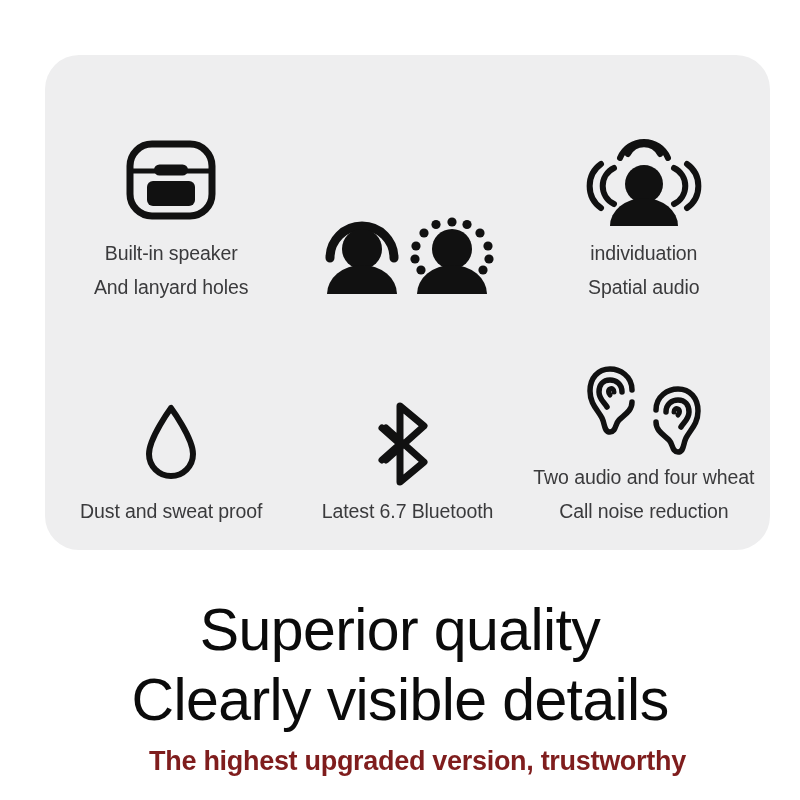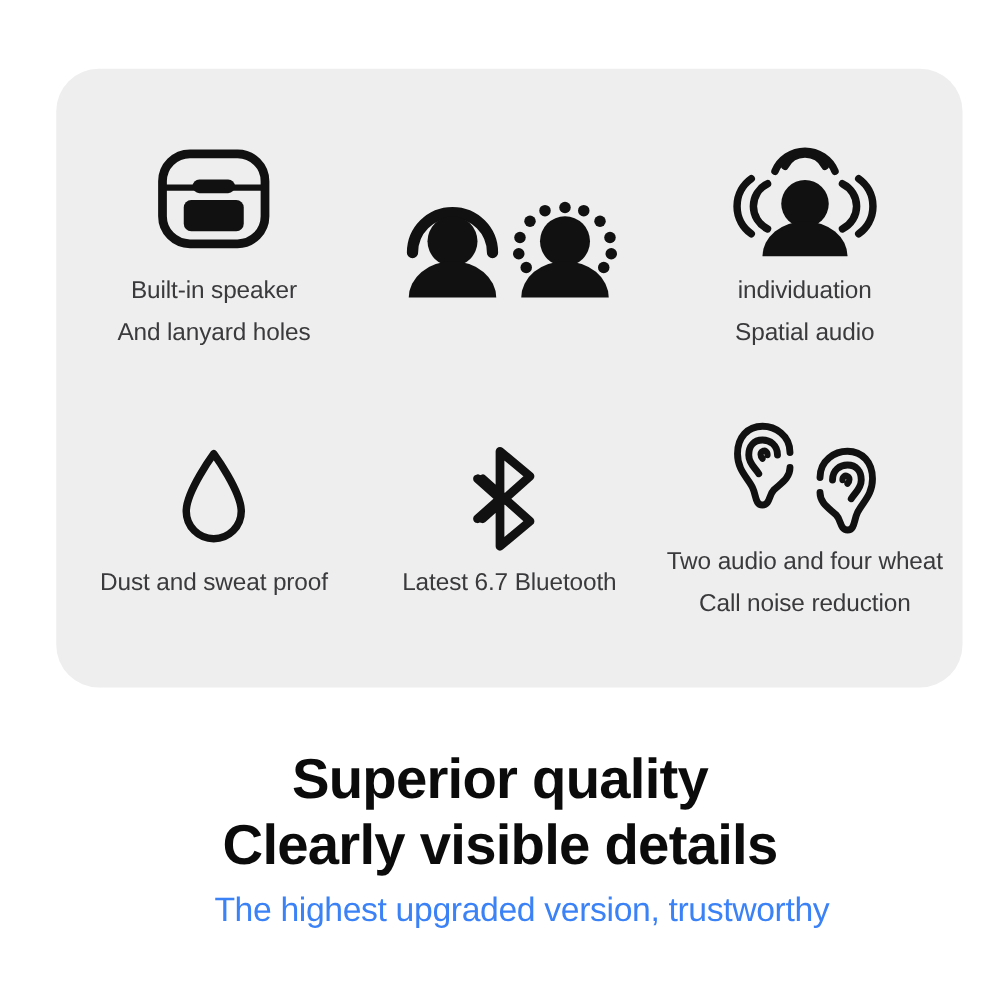--- a/index.html
+++ b/index.html
@@ -38,21 +38,21 @@
     display: grid;
     grid-template-columns: 1fr 1fr 1fr;
     grid-template-rows: 1fr 1fr;
     padding: 26px 8px 22px 8px;
     box-sizing: border-box;
   }
   .feature-cell {
     display: flex;
     flex-direction: column;
     align-items: center;
-    justify-content: center;
+    justify-content: flex-end;
   }
   .icon-box {
     height: 112px;
     display: flex;
     align-items: center;
     justify-content: center;
   }
   .cell-row2 .icon-box {
     height: 100px;
   }
@@ -69,31 +69,31 @@
   
   .headline {
     position: absolute;
     left: 0;
     top: 596px;
     width: 800px;
     text-align: center;
     color: #0b0b0b;
   }
   .headline-main {
-    font-size: 45px;
-    font-weight: bold;
+    font-size: 59px;
+    font-weight: normal;
     line-height: 1.18;
     letter-spacing: -0.6px;
   }
   .headline-sub {
     margin-top: 11px;
     font-size: 27px;
-    font-weight: normal;
+    font-weight: bold;
     letter-spacing: -0.3px;
-    color: #3b82f6;
+    color: #7f1d1d;
     padding-left: 35px;
   }
 
   svg { display: block; }
 </style>
 </head>
 <body>
 
 <div class="page">
 

